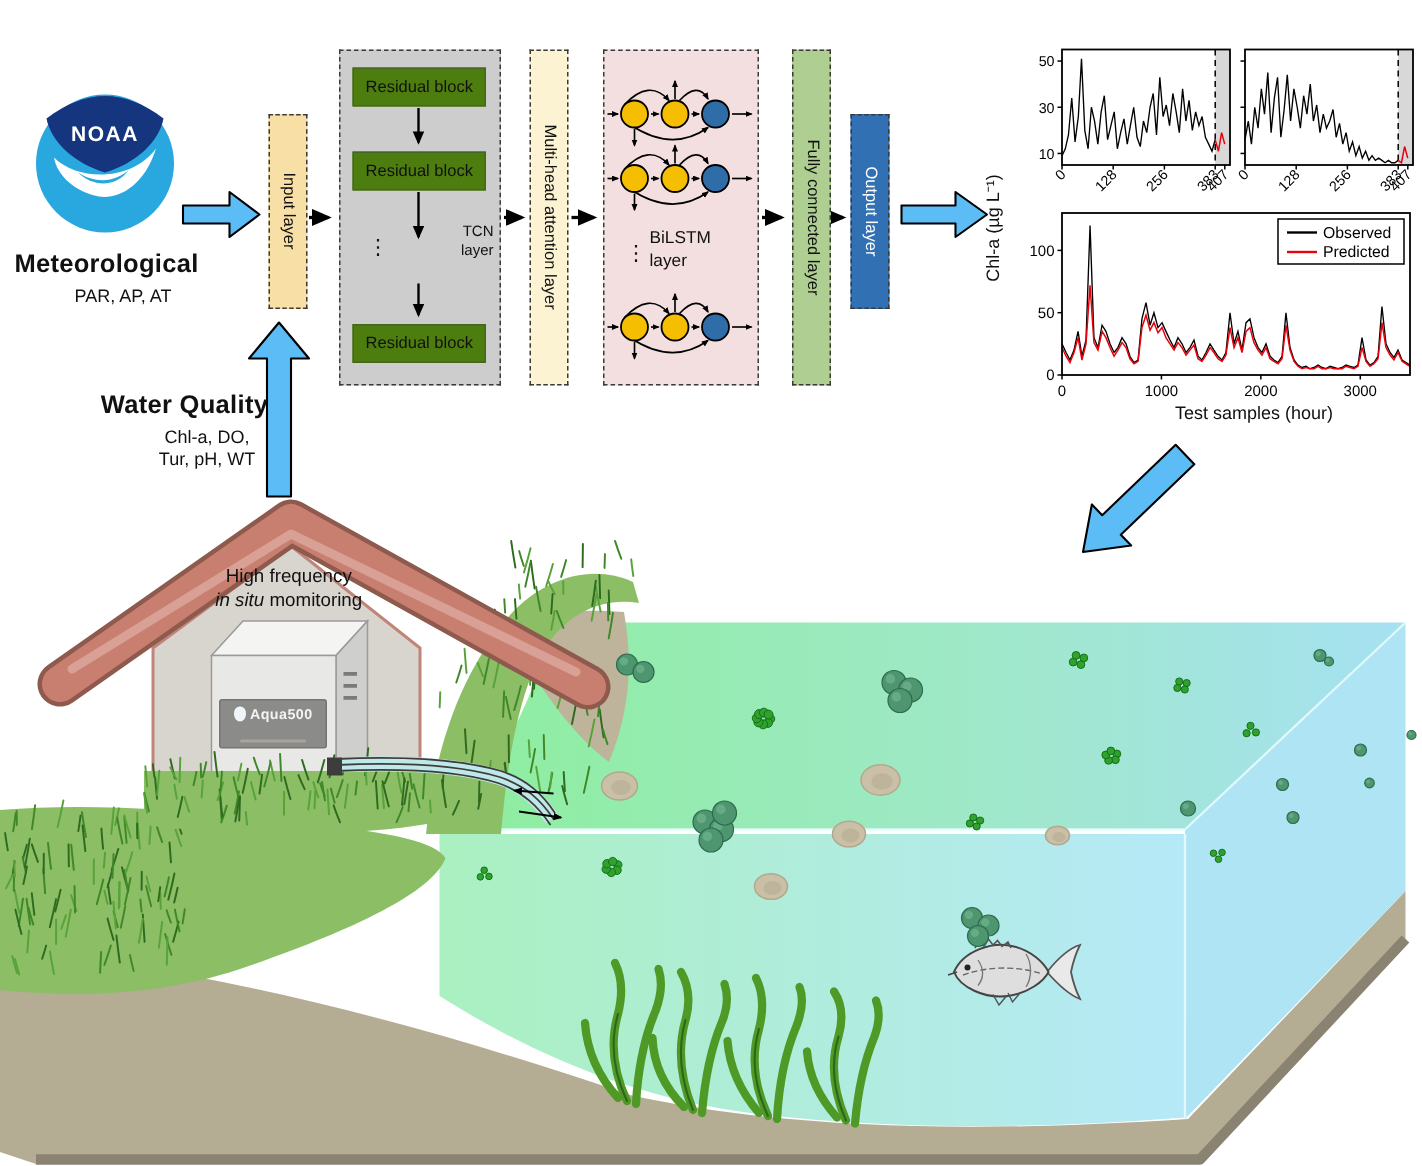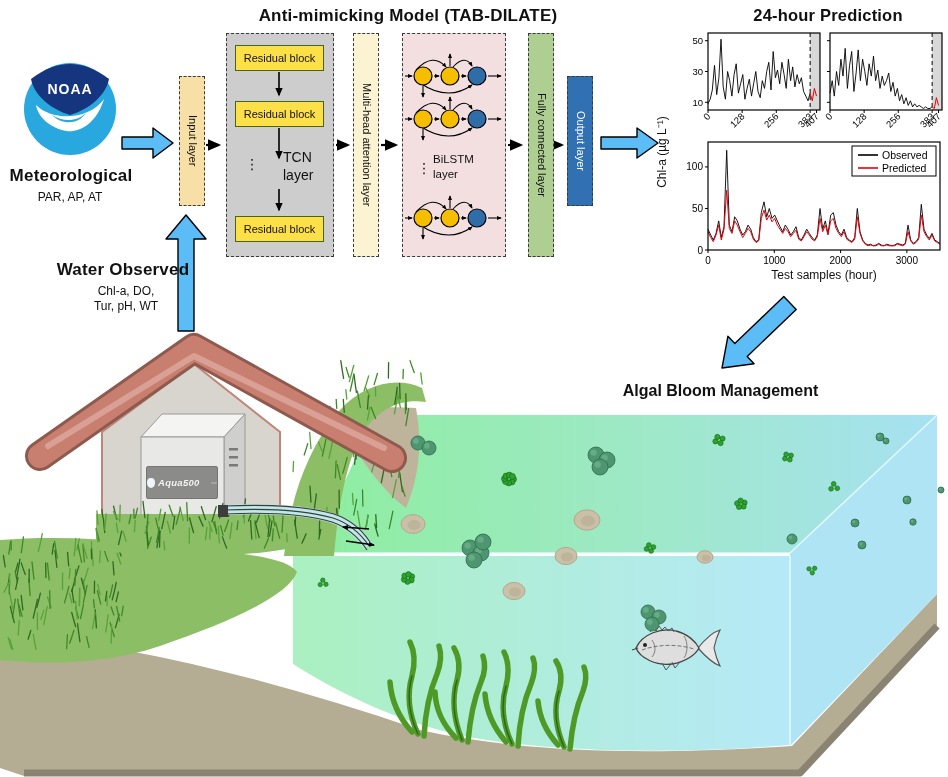--- a/index.html
+++ b/index.html
@@ -3,26 +3,26 @@
 <meta charset="utf-8">
 <style>
   html,body{margin:0;padding:0;background:#fff;}
   .canvas{position:relative;width:948px;height:777px;background:#fff;
           font-family:"Liberation Sans",sans-serif;color:#111;overflow:hidden;}
   .abs{position:absolute;}
   svg{display:block;}
   .h1{font-weight:bold;font-size:17px;text-align:center;letter-spacing:.2px;}
   .vbox{box-sizing:border-box;border:1.6px dashed #3a3a3a;display:flex;align-items:center;justify-content:center;}
   .vtext{writing-mode:vertical-rl;text-orientation:mixed;font-size:11px;line-height:1;text-align:center;}
-  .residual{box-sizing:border-box;background:#fde047;border:1.4px solid #44661f;display:flex;align-items:center;justify-content:center;font-size:11px;}
-  .small{font-size:12px;text-align:center;}
+  .residual{box-sizing:border-box;background:#4d7c0f;border:1.4px solid #44661f;display:flex;align-items:center;justify-content:center;font-size:11px;}
+  .small{font-size:12px;text-align:center;padding-left:12px;}
   .scene-label{font-weight:bold;font-size:16px;text-align:center;}
   .housetxt{font-size:12.5px;text-align:center;line-height:1.25;}
   .panel{box-sizing:border-box;background:#8b8b89;border:1px solid #77756f;border-radius:2px;
-         display:flex;flex-direction:row;align-items:center;justify-content:center;gap:11px;font-style:italic;}
+         display:flex;flex-direction:column;align-items:center;justify-content:center;gap:11px;}
   .drop{display:inline-block;width:8px;height:10px;background:#eef6fb;border-radius:50% 50% 55% 55%;margin-right:3px;}
   .aqua{color:#f4f4f2;font-size:9.5px;font-weight:bold;letter-spacing:.3px;}
   .tagline{width:44px;height:2px;background:#a7a49d;border-radius:1px;}
 </style>
 </head>
 <body>
 
 <div class="canvas">
 
   <svg class="abs" style="left:0;top:0;z-index:0" width="948" height="777" viewBox="0 0 948 777">
@@ -472,33 +472,32 @@
       <line x1="556" y1="145" x2="562" y2="145" marker-end="url(#ah)"></line>
     </g>
     <g fill="#5cbcf6" stroke="#000" stroke-width="1.4" stroke-linejoin="round">
       <path d="M122,137 h31 v-9 l20,15 l-20,15 v-9 h-31 z"></path>
       <path d="M178,331 v-92 h-12 l20,-24 l20,24 h-12 v92 z"></path>
       <path d="M601,137 h36 v-9 l21,15 l-21,15 v-9 h-36 z"></path>
       <path d="M796.2,309.5 L783.8,296.5 L734.8,343.5 L727.9,336.3 L722,368 L754.1,363.7 L747.2,356.5 Z"></path>
     </g>
   </svg>
 
-  <div class="abs h1" style="left:230px;top:6px;width:356px;z-index:2">Anti-mimicking Model (TAB-DILATE)</div>
 
   <svg class="abs" style="left:22px;top:53px;z-index:2" width="96" height="104" viewBox="0 0 96 104">
     <circle cx="48" cy="56" r="46" fill="#29a8e0"></circle>
     <path d="M48,62 C28,56 12,42 9,26 C35,6 61,6 87,26 C84,42 68,56 48,62 Z" fill="#16357f"></path>
     <path d="M14,52 C30,68 66,68 82,46 C74,72 56,80 44,78 C28,75 16,64 14,52 Z" fill="#ffffff"></path>
     <path d="M30,62 C42,70 56,68 64,60 C56,72 40,72 30,62 Z" fill="#29a8e0"></path>
     <text x="48" y="41" fill="#fff" font-size="14" font-weight="bold" text-anchor="middle" letter-spacing="1">NOAA</text>
   </svg>
   <div class="abs h1" style="left:1px;top:166px;width:140px;z-index:2">Meteorological</div>
   <div class="abs small" style="left:0;top:190px;width:140px;z-index:2">PAR, AP, AT</div>
 
-  <div class="abs h1" style="left:43px;top:260px;width:160px;z-index:2">Water Observed</div>
+  <div class="abs h1" style="left:43px;top:260px;width:160px;z-index:2">Water Quality</div>
   <div class="abs small" style="left:46px;top:284px;width:160px;z-index:2">Chl-a, DO,</div>
   <div class="abs small" style="left:46px;top:299px;width:160px;z-index:2">Tur, pH, WT</div>
 
   <div class="abs vbox" style="left:179px;top:76px;width:26px;height:130px;background:#f7dfa5;z-index:2">
     <span class="vtext">Input layer</span>
   </div>
 
   <div class="abs vbox" style="left:226px;top:33px;width:108px;height:224px;background:#cdcdcd;z-index:2">
     <div class="abs residual" style="left:8px;top:11px;width:89px;height:26px;">Residual block</div>
     <div class="abs residual" style="left:8px;top:67px;width:89px;height:26px;">Residual block</div>
@@ -507,21 +506,21 @@
       <defs>
           <marker id="ah2" markerWidth="7" markerHeight="6" refX="4.6" refY="2.4" orient="auto">
             <path d="M0,0 L5.5,2.4 L0,4.8 Z" fill="#000"></path>
           </marker>
         </defs>
       <line x1="52" y1="38" x2="52" y2="61" stroke="#000" stroke-width="1.6" marker-end="url(#ah2)"></line>
       <line x1="52" y1="94" x2="52" y2="124" stroke="#000" stroke-width="1.6" marker-end="url(#ah2)"></line>
       <line x1="52" y1="155" x2="52" y2="176" stroke="#000" stroke-width="1.6" marker-end="url(#ah2)"></line>
     </svg>
     <div class="abs" style="left:18px;top:122px;font-size:14px;">⋮</div>
-    <div class="abs" style="left:56px;top:114px;width:46px;text-align:left;font-size:14px;line-height:1.3">
+    <div class="abs" style="left:56px;top:114px;width:46px;text-align:right;font-size:10px;line-height:1.3">
       <div>TCN</div>
       <div>layer</div>
     </div>
   </div>
 
   <div class="abs vbox" style="left:353px;top:33px;width:26px;height:224px;background:#fbf3d2;z-index:2">
     <span class="vtext">Multi-head attention layer</span>
   </div>
 
   <div class="abs vbox" style="left:402px;top:33px;width:104px;height:224px;background:#f3dfdf;z-index:2">
@@ -582,21 +581,20 @@
   </div>
 
   <div class="abs vbox" style="left:528px;top:33px;width:26px;height:224px;background:#aecf91;z-index:2">
     <span class="vtext">Fully connected layer</span>
   </div>
 
   <div class="abs vbox" style="left:567px;top:76px;width:26px;height:130px;background:#3070b3;z-index:2">
     <span class="vtext" style="color:#fff">Output layer</span>
   </div>
 
-  <div class="abs h1" style="left:728px;top:6px;width:200px;font-size:16.5px;z-index:2">24-hour Prediction</div>
   <div class="abs" style="left:576px;top:144px;width:170px;height:16px;text-align:center;font-size:12px;transform:rotate(-90deg);z-index:2">Chl-a (µg L⁻¹)</div>
 
   <div id="chart-a" class="abs" style="left:708px;top:33px;width:112px;height:77px;z-index:2">
       <svg width="112" height="77" style="overflow:visible">
         <rect x="102.13333333333333" y="0" width="9.866666666666674" height="77" fill="#d8d8d8"></rect>
         <line x1="102.13333333333333" y1="0" x2="102.13333333333333" y2="77" stroke="#000" stroke-width="1" stroke-dasharray="4 3"></line>
         <polyline points="0.0,70.8 2.2,66.2 4.3,57.0 6.5,32.3 8.7,61.6 10.9,44.7 13.0,6.2 15.2,53.9 17.4,66.2 19.6,38.5 21.7,47.7 23.9,63.1 26.1,41.6 28.2,30.8 30.4,60.1 32.6,50.8 34.8,41.6 36.9,66.2 39.1,55.4 41.3,46.2 43.5,63.1 45.6,50.8 47.8,38.5 50.0,58.5 52.2,64.7 54.3,47.7 56.5,55.4 58.7,38.5 60.8,29.3 63.0,57.0 65.2,18.5 67.4,44.7 69.5,37.0 71.7,50.8 73.9,29.3 76.1,41.6 78.2,55.4 80.4,26.2 82.6,47.7 84.7,33.9 86.9,53.9 89.1,41.6 91.3,50.8 93.4,44.7 95.6,58.5 97.8,63.1 100.0,67.8 102.1,60.1" fill="none" stroke="#000000" stroke-width="0.9"></polyline>
         <polyline points="102.1,60.1 104.3,67.8 106.4,55.4 108.5,63.1" fill="none" stroke="#e8000b" stroke-width="1"></polyline>
         <rect x="0" y="0" width="112" height="77" fill="none" stroke="#000" stroke-width="1.2"></rect>
         <line x1="0" y1="77" x2="0" y2="80" stroke="#000" stroke-width="1"></line>
@@ -660,24 +658,27 @@
         <text x="-5" y="28.42307692307692" text-anchor="end" font-size="10">100</text>
         <rect x="144" y="4" width="84" height="30" fill="#fff" stroke="#000" stroke-width="1"></rect>
         <line x1="150" y1="13" x2="170" y2="13" stroke="#000000" stroke-width="1.6"></line>
         <text x="174" y="16.5" font-size="10.5">Observed</text>
         <line x1="150" y1="26" x2="170" y2="26" stroke="#e8000b" stroke-width="1.6"></line>
         <text x="174" y="29.5" font-size="10.5">Predicted</text>
       </svg>
     </div>
   <div class="abs small" style="left:724px;top:268px;width:200px;z-index:2">Test samples (hour)</div>
 
+  <div class="abs housetxt" style="left:110px;top:377px;width:165px;z-index:2">
+    <div>High frequency</div>
+    <div><i>in situ</i> <span>momitoring</span></div>
+  </div>
 
   <div class="abs panel" style="left:146px;top:466px;width:72px;height:33px;z-index:2">
     <div style="display:flex;align-items:center;">
       <span class="drop"></span>
       <span class="aqua">Aqua500</span>
     </div>
     <div class="tagline"></div>
   </div>
 
-  <div class="abs scene-label" style="left:598px;top:382px;width:245px;z-index:2">Algal Bloom Management</div>
 
 </div>
 
 </body></html>

